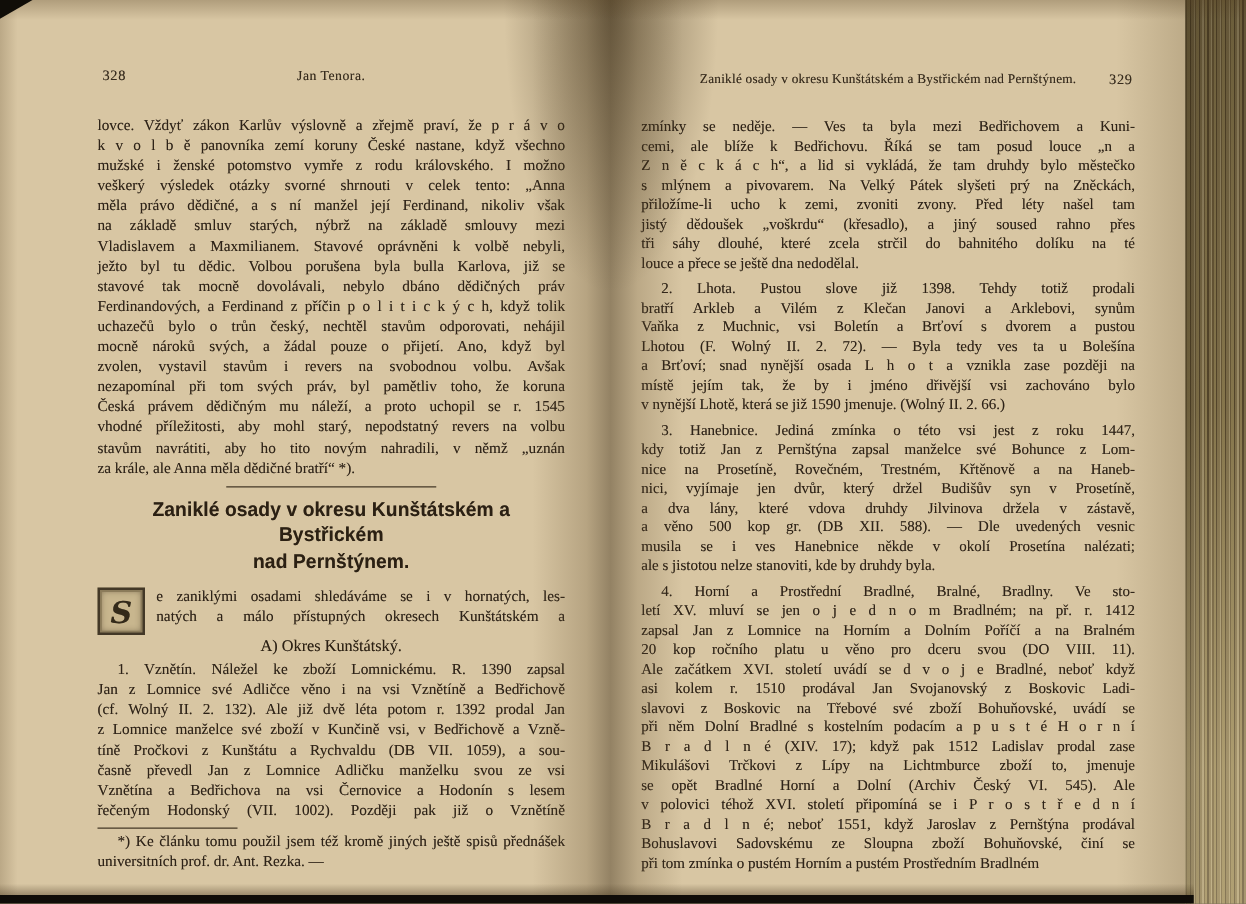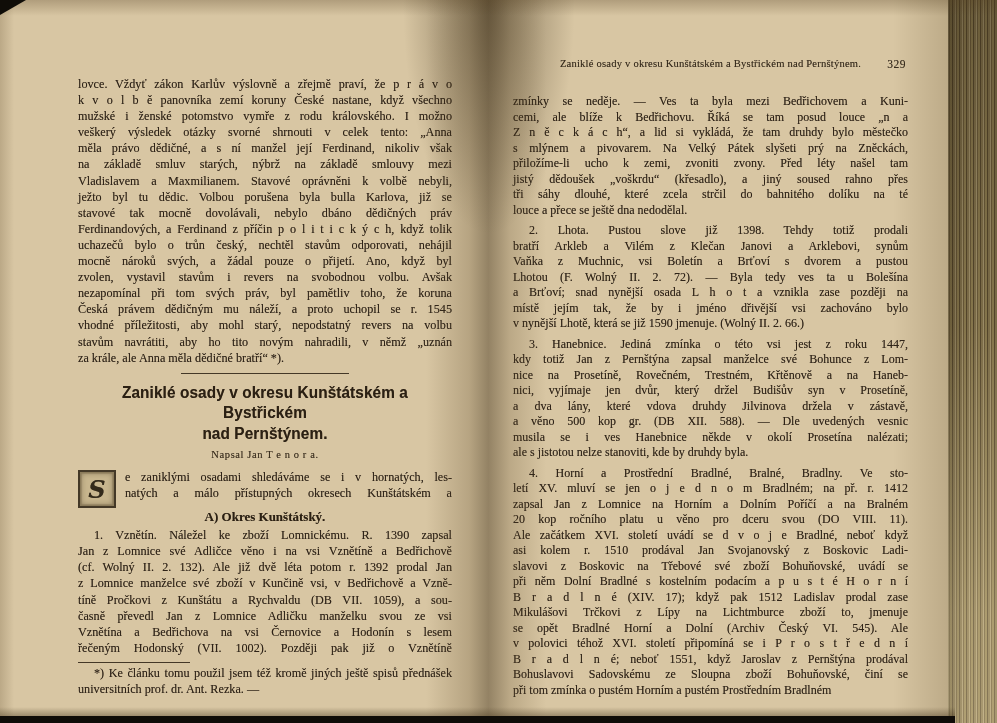--- a/index.html
+++ b/index.html
@@ -53,41 +53,45 @@
     font-size:16px;line-height:20.5px;text-align:center;transform:scaleX(.96);
     color:#2b2013;letter-spacing:.1px;}
   .byline{margin-top:5px;text-align:center;font-size:10.5px;letter-spacing:.6px;color:#3a2e1e;}
   .intro{margin-top:9px;}
   .intro .tl{font-size:12.2px;line-height:17px;}
   .dropcap{float:left;width:34px;height:34px;margin:1px 9px 1px 0;
     background:#c8b68e;border:2px solid #433827;box-shadow:inset 0 0 0 1.5px #8b7b5a,inset 0 0 6px rgba(40,30,14,.55);
     display:flex;align-items:center;justify-content:center;
     font-family:"DejaVu Serif",serif;font-style:italic;font-weight:bold;
     font-size:24px;color:#332a1a;}
-  .subhead{margin-top:5px;clear:both;text-align:center;font-weight:bold;
+  .subhead{margin-top:5px;clear:both;text-align:center;font-weight:normal;
     font-size:13px;line-height:15px;color:#2b2013;}
   .entry{margin-top:3px;}
   .entry .tl{font-size:12.2px;line-height:16.6px;}
   .footrule{margin-top:6px;width:112px;border-top:1.2px solid #443827;}
   .footnote{margin-top:2px;}
   .footnote .tl{font-size:10.3px;line-height:14.5px;}
   .page-right .runhead-row{height:15px;font-size:10.6px;letter-spacing:.2px;}
   .rbody{margin-top:21px;}
   .rbody .para{margin-top:5px;}
   .rbody .para:first-child{margin-top:0;}
   .rbody .tl{font-size:12px;line-height:15.5px;}
   .scan *{text-shadow:0 0 .5px rgba(46,35,22,.45);}
   .fore-edge,.fore-edge-tone,.bottom-strip,.corner-tl{text-shadow:none;}
 </style>
 </head>
 <body>
 
 <div class="scan">
 
   <div class="page page-left">
+    <div class="runhead-row">
+      <span class="pagenum pos-left">328</span>
+      <span class="runhead">Jan Tenora.</span>
+    </div>
     <div class="body1 lines">
         <div class="tl">lovce. Vždyť zákon Karlův výslovně a zřejmě praví, že p r á v o</div>
         <div class="tl">k  v o l b ě  panovníka zemí koruny České nastane, když všechno</div>
         <div class="tl">mužské i ženské potomstvo vymře z rodu královského. I možno</div>
         <div class="tl">veškerý výsledek otázky svorné shrnouti v celek tento: „Anna</div>
         <div class="tl">měla právo dědičné, a s ní manžel její Ferdinand, nikoliv však</div>
         <div class="tl">na základě smluv starých, nýbrž na základě smlouvy mezi</div>
         <div class="tl">Vladislavem a Maxmilianem. Stavové oprávněni k volbě nebyli,</div>
         <div class="tl">ježto byl tu dědic. Volbou porušena byla bulla Karlova, již se</div>
         <div class="tl">stavové tak mocně dovolávali, nebylo dbáno dědičných práv</div>
@@ -99,21 +103,20 @@
         <div class="tl">Česká právem dědičným mu náleží, a proto uchopil se r. 1545</div>
         <div class="tl">vhodné příležitosti, aby mohl starý, nepodstatný revers na volbu</div>
         <div class="tl">stavům navrátiti, aby ho tito novým nahradili, v němž „uznán</div>
         <div class="tl nj">za krále, ale Anna měla dědičné bratří“ *).</div>
       </div>
     <div class="divider"></div>
     <div class="title">
       <div>Zaniklé osady v okresu Kunštátském a Bystřickém</div>
       <div>nad Pernštýnem.</div>
     </div>
-    <div class="byline">Napsal Jan T e n o r a.</div>
     <div class="intro lines">
       <div class="dropcap">
         <span>S</span>
       </div>
       <div class="lines">
           <div class="tl">e zaniklými osadami shledáváme se i v hornatých, les-</div>
           <div class="tl">natých a málo přístupných okresech Kunštátském a</div>
         </div>
     </div>
     <div class="subhead">A) Okres Kunštátský.</div>

